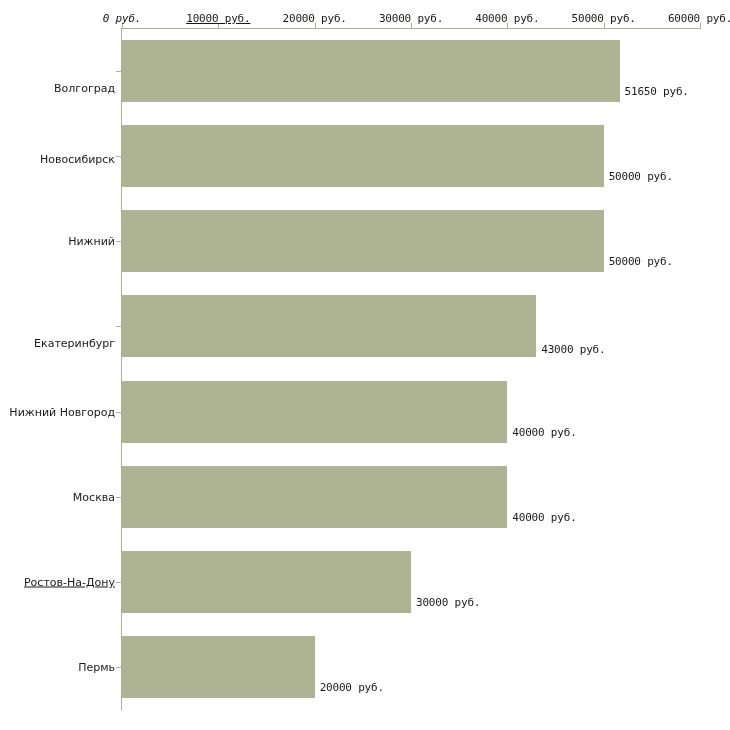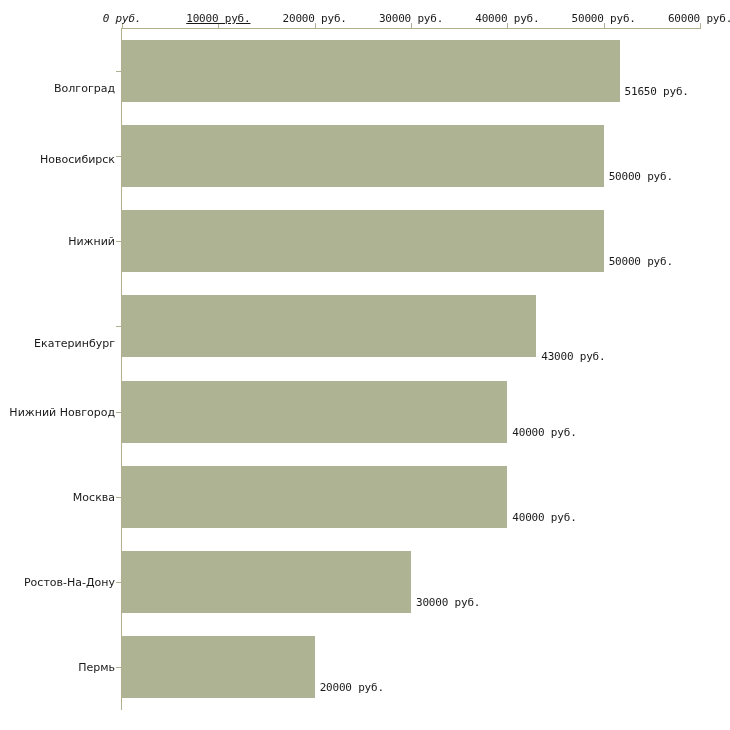--- a/index.html
+++ b/index.html
@@ -121,34 +121,34 @@
       <div class="y-tick-label" style="top: 159px; width: 110px; left: 5px;">Новосибирск</div>
       <div class="y-tick" style="top: 241px;"></div>
       <div class="y-tick-label" style="top: 241.125px; width: 110px; left: 5px;">Нижний</div>
       <div class="y-tick" style="top: 326px;"></div>
       <div class="y-tick-label" style="top: 343px; width: 110px; left: 5px;">Екатеринбург</div>
       <div class="y-tick" style="top: 412px;"></div>
       <div class="y-tick-label" style="top: 411.625px; width: 110px; left: 5px;">Нижний Новгород</div>
       <div class="y-tick" style="top: 497px;"></div>
       <div class="y-tick-label" style="top: 496.875px; width: 110px; left: 5px;">Москва</div>
       <div class="y-tick" style="top: 582px;"></div>
-      <div class="y-tick-label" style="top: 582.125px; width: 110px; left: 5px;">Ростов-На-Дону</div>
+      <div class="y-tick-label" style="top: 582.125px; width: 110px; left: 5px; text-decoration: underline;">Ростов-На-Дону</div>
       <div class="y-tick" style="top: 667px;"></div>
       <div class="y-tick-label" style="top: 667.375px; width: 110px; left: 5px;">Пермь</div>
     </div>
 
   <div id="bars">
       <div class="bar" title="Волгоград: 51650 руб." style="top: 39.625px; width: 497.562px; height: 62px; background: rgb(174, 179, 148);"></div>
       <div class="bar-value-label" style="left: 624.562px; top: 70.625px;">51650 руб.</div>
       <div class="bar" title="Новосибирск: 50000 руб." style="top: 124.875px; width: 481.667px; height: 62px; background: rgb(174, 179, 148);"></div>
       <div class="bar-value-label" style="left: 608.667px; top: 155.875px;">50000 руб.</div>
       <div class="bar" title="Самара: 50000 руб." style="top: 210.125px; width: 481.667px; height: 62px; background: rgb(174, 179, 148);"></div>
       <div class="bar-value-label" style="left: 608.667px; top: 241.125px;">50000 руб.</div>
       <div class="bar" title="Екатеринбург: 43000 руб." style="top: 295.375px; width: 414.233px; height: 62px; background: rgb(174, 179, 148);"></div>
-      <div class="bar-value-label" style="left: 541.233px; top: 336px;">43000 руб.</div>
+      <div class="bar-value-label" style="left: 541.233px; top: 329px;">43000 руб.</div>
       <div class="bar" title="Нижний Новгород: 40000 руб." style="top: 380.625px; width: 385.333px; height: 62px; background: rgb(174, 179, 148);"></div>
       <div class="bar-value-label" style="left: 512.333px; top: 411.625px;">40000 руб.</div>
       <div class="bar" title="Москва: 40000 руб." style="top: 465.875px; width: 385.333px; height: 62px; background: rgb(174, 179, 148);"></div>
       <div class="bar-value-label" style="left: 512.333px; top: 496.875px;">40000 руб.</div>
       <div class="bar" title="Ростов-На-Дону: 30000 руб." style="top: 551.125px; width: 289px; height: 62px; background: rgb(174, 179, 148);"></div>
       <div class="bar-value-label" style="left: 416px; top: 582.125px;">30000 руб.</div>
       <div class="bar" title="Пермь: 20000 руб." style="top: 636.375px; width: 192.667px; height: 62px; background: rgb(174, 179, 148);"></div>
       <div class="bar-value-label" style="left: 319.667px; top: 667.375px;">20000 руб.</div>
     </div>
 

